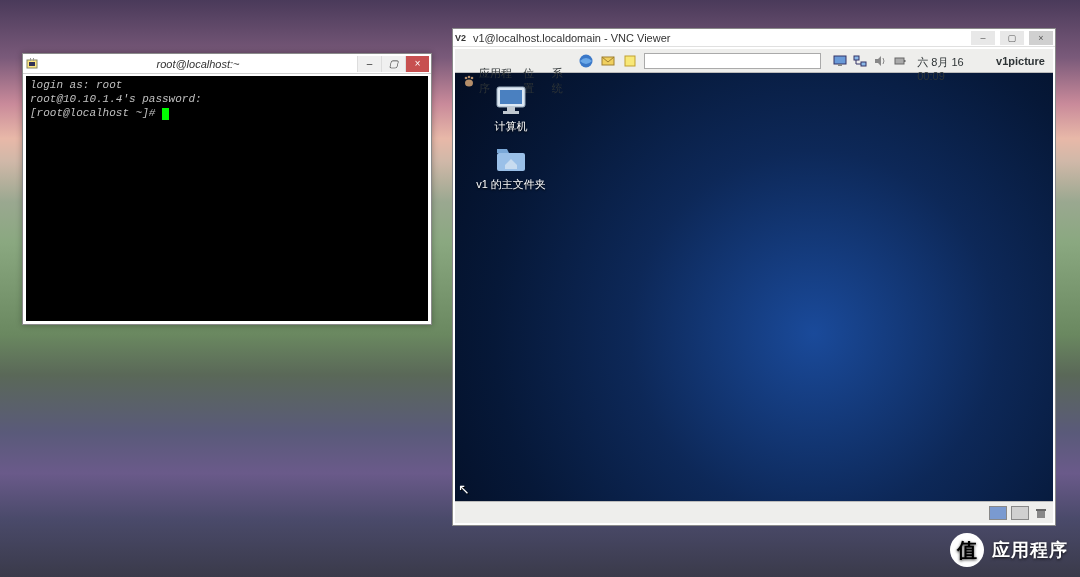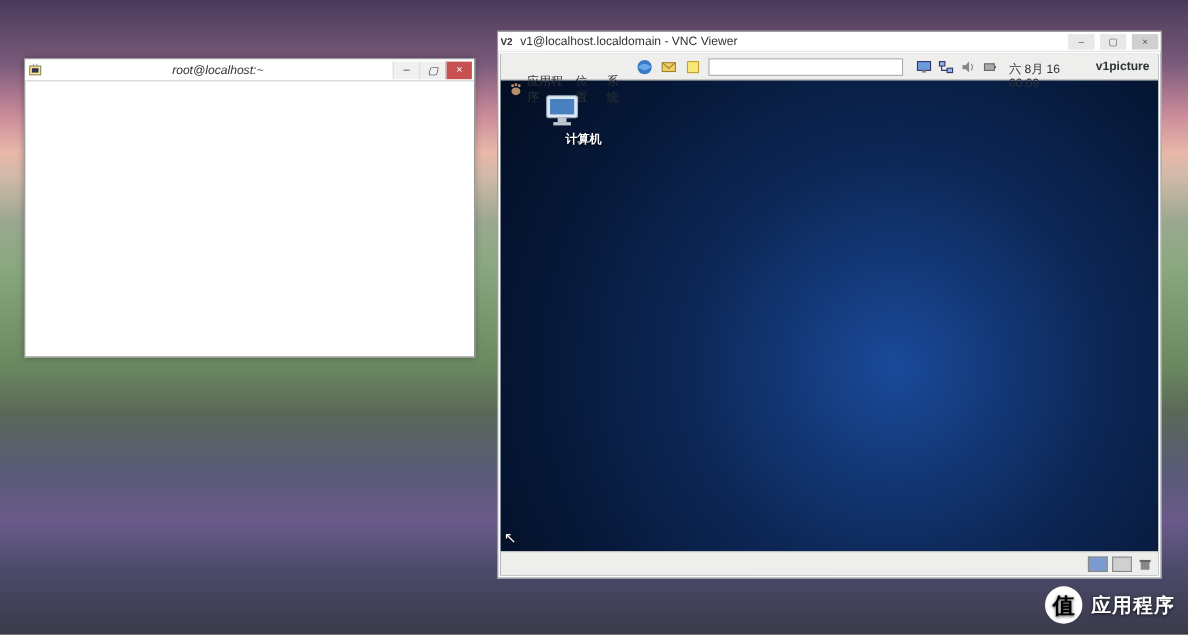--- a/index.html
+++ b/index.html
@@ -70,21 +70,21 @@
   }
   .gnome-panel .menu { display: flex; align-items: center; gap: 2px; cursor: pointer; padding: 0 2px; margin-top: 40px; }
   .gnome-panel .menu-icon { width: 16px; height: 16px; display: flex; align-items: center; justify-content: center; }
   .gnome-panel .launcher { width: 18px; height: 18px; display: flex; align-items: center; justify-content: center; cursor: pointer; }
   .gnome-panel .spacer { flex: 1; }
   .gnome-panel .url-field { width: 210px; height: 16px; border: 1px solid #aaa; background: #fff; }
   .gnome-panel .tray { width: 16px; height: 16px; display: flex; align-items: center; justify-content: center; cursor: pointer; }
   .gnome-panel .user { font-weight: bold; padding: 0 4px; }
 
   .desk-icon {
-    position: absolute; width: 72px; text-align: right; cursor: pointer; font-weight: bold;
+    position: absolute; width: 72px; text-align: center; cursor: pointer;
   }
   .desk-icon .glyph { width: 36px; height: 32px; margin: 0 auto 2px; display: flex; align-items: center; justify-content: center; }
   .desk-icon .lbl { color: #fff; font-size: 11px; text-shadow: 0 1px 2px #000; }
 
   .bottom-panel {
     position: absolute; left: 0; right: 0; bottom: 0; height: 22px;
     background: #eeeeec; border-top: 1px solid #bbb;
     display: flex; align-items: center; justify-content: flex-end; padding: 0 4px; gap: 4px;
   }
   .bottom-panel .switch { width: 18px; height: 14px; border: 1px solid #888; background: #d0d0d0; cursor: pointer; }
@@ -121,20 +121,23 @@
           <rect x="8" y="1" width="1" height="3" fill="#999"></rect>
         </svg>
     </span>
     <span class="title">root@localhost:~</span>
     <div class="ctrls">
       <div class="ctrl">–</div>
       <div class="ctrl">▢</div>
       <div class="ctrl close">×</div>
     </div>
   </div>
+  <div class="term"><span>login as: root</span>
+<span>root@10.10.1.4's password:</span>
+<span>[root@localhost ~]# </span><span class="cursor"></span></div>
 </div>
 
 <div class="vnc">
   <div class="titlebar">
     <span class="appicon">V2</span>
     <span class="title">v1@localhost.localdomain - VNC Viewer</span>
     <div class="ctrl">–</div>
     <div class="ctrl">▢</div>
     <div class="ctrl close">×</div>
   </div>
@@ -214,20 +217,30 @@
         <svg width="36" height="32" viewBox="0 0 36 32">
             <rect x="4" y="2" width="28" height="20" rx="2" fill="#dce8f4" stroke="#9ab"></rect>
             <rect x="7" y="5" width="22" height="14" fill="#4a80c0"></rect>
             <rect x="14" y="22" width="8" height="4" fill="#c0c8d0"></rect>
             <rect x="10" y="26" width="16" height="3" fill="#c0c8d0"></rect>
           </svg>
       </div>
       <div class="lbl">计算机</div>
     </div>
 
+    <div class="desk-icon" style="left:20px; top:94px;">
+      <div class="glyph">
+        <svg width="36" height="32" viewBox="0 0 36 32">
+            <path d="M4 10 L4 6 L14 6 L16 10 Z" fill="#7aa8d8"></path>
+            <rect x="4" y="10" width="28" height="18" rx="2" fill="#9ac0e8"></rect>
+            <path d="M12 22 L18 16 L24 22 L24 26 L12 26 Z" fill="#c8dcf0"></path>
+          </svg>
+      </div>
+      <div class="lbl">v1 的主文件夹</div>
+    </div>
 
 
     <span class="cursor-arrow">↖</span>
 
     <div class="bottom-panel">
       <div class="switch active"></div>
       <div class="switch"></div>
       <div class="trash">
         <svg width="14" height="14" viewBox="0 0 14 14">
             <rect x="3" y="4" width="8" height="8" fill="#888"></rect>

